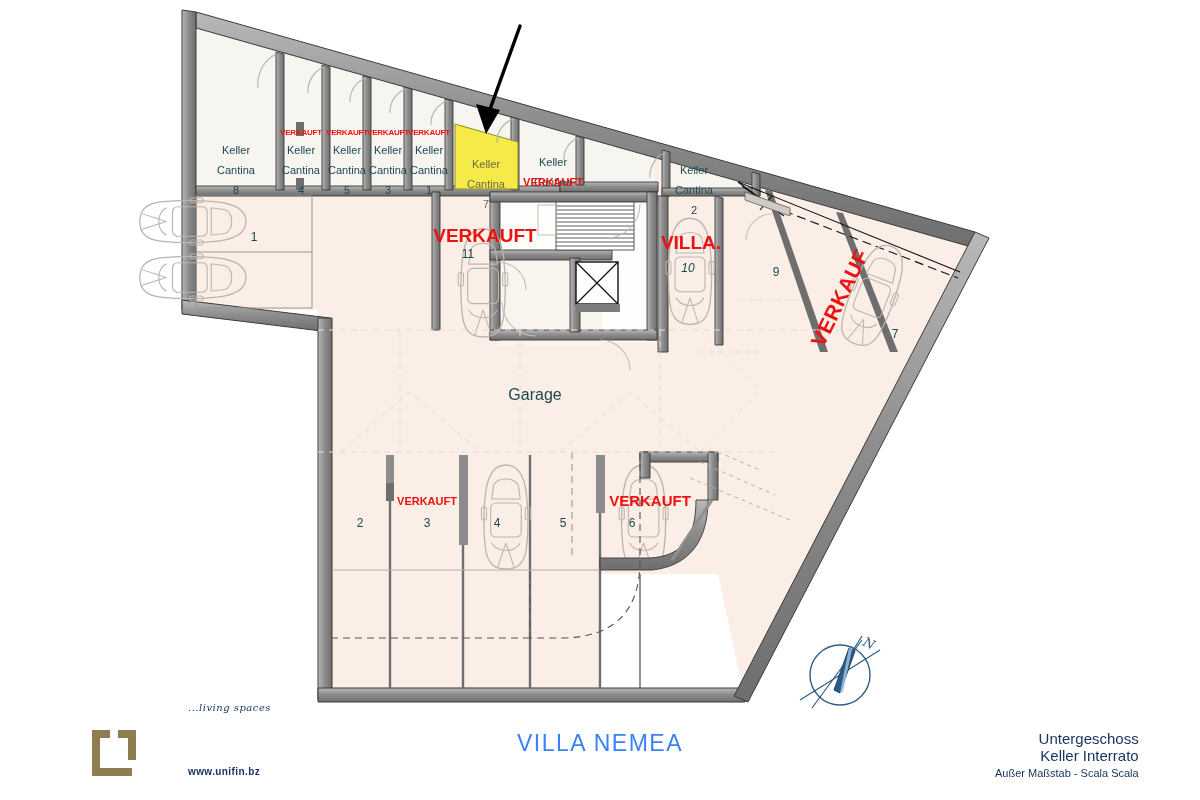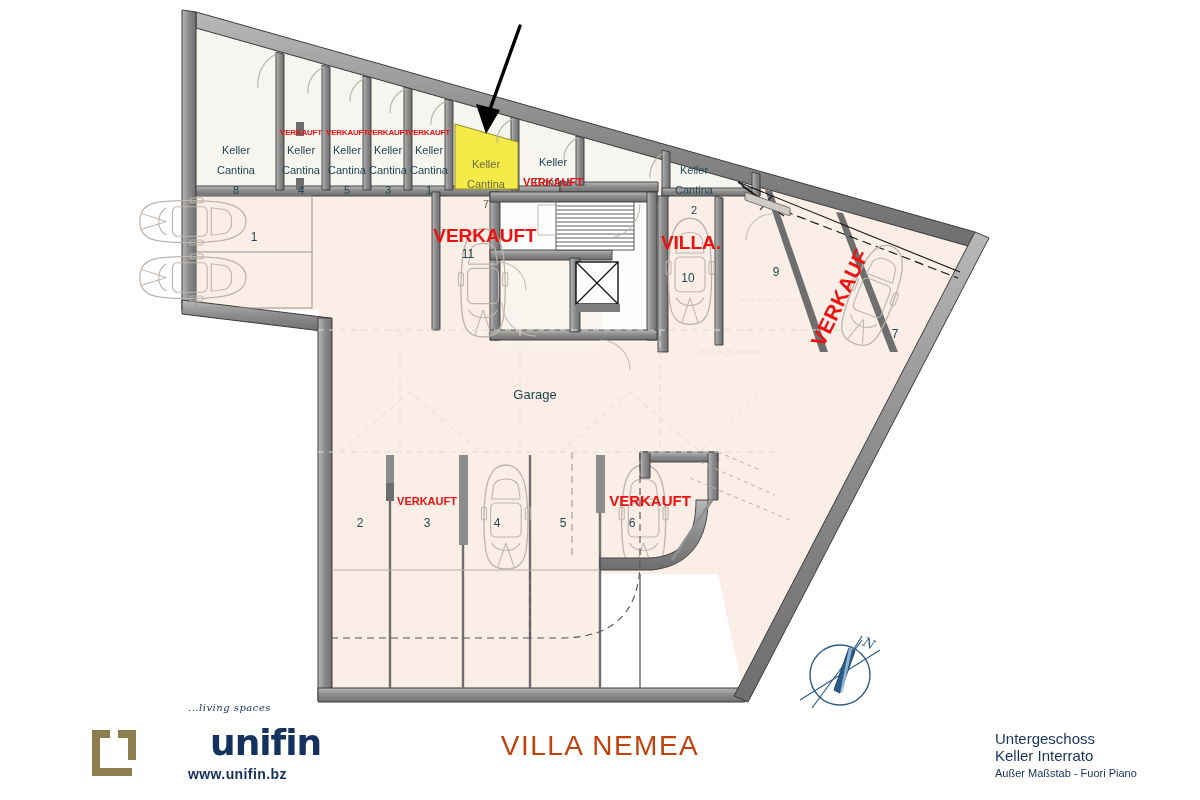--- a/index.html
+++ b/index.html
@@ -30,39 +30,39 @@
     pointer-events:none;
   }
   .sold.tiny{font-size:8px;letter-spacing:-0.2px;}
   .sold.sm{font-size:11px;}
   .sold.md{font-size:15px;}
   .sold.lg{font-size:19px;}
 
   
   #footer-title{
     position:absolute;left:430px;top:730px;width:340px;
-    text-align:center;color:#c2410c;font-size:28px;letter-spacing:1.5px;
+    text-align:center;color:#3b82f6;font-size:23px;letter-spacing:1.5px;
   }
   #brand{position:absolute;left:80px;top:702px;width:230px;height:86px;}
   #brand .tag{
     position:absolute;left:108px;top:0px;
     font-family:"DejaVu Serif",serif;font-style:italic;
     color:#15325c;font-size:10px;letter-spacing:0.5px;
   }
   #brand .wordmark{
     position:absolute;left:130px;top:20px;
     color:#14325e;font-size:36px;font-weight:bold;letter-spacing:-1px;
     font-family:"DejaVu Sans",sans-serif;
   }
   #brand .url{
     position:absolute;left:108px;top:64px;
-    color:#14325e;font-size:14px;font-weight:bold;letter-spacing:0.4px;
+    color:#14325e;font-size:10px;font-weight:bold;letter-spacing:0.4px;
   }
   #meta{position:absolute;left:995px;top:730px;color:#15325c;}
-  #meta .l1,#meta .l2{font-size:15px;line-height:17px;}
+  #meta .l1,#meta .l2{font-size:15px;line-height:17px;text-align:right;}
   #meta .l3{font-size:11px;margin-top:3px;}
 </style>
 </head>
 <body>
 
 <div id="stage">
 
 <svg id="plan" viewBox="0 0 1200 800">
   <defs>
     <linearGradient id="wallgrad" x1="0" y1="0" x2="0" y2="1">
@@ -359,50 +359,49 @@
 <div class="lbl" style="left:665px;top:160px;width:58px;">Keller
 Cantina
 2</div>
 
 <div class="lbl num" style="left:226px;top:227px;width:56px;">1</div>
 
 <div class="sold lg" style="left:430px;top:225px;width:110px;">VERKAUFT</div>
 <div class="lbl num" style="left:448px;top:244px;width:40px;">11</div>
 
 <div class="sold lg" style="left:655px;top:232px;width:72px;">VILLA.</div>
-<div class="lbl num" style="left:668px;top:268px;width:40px;">10</div>
+<div class="lbl num" style="left:668px;top:258px;width:40px;font-style:italic;">10</div>
 
 <div class="lbl num" style="left:756px;top:262px;width:40px;">9</div>
 
 <div class="sold md" style="left:785px;top:286px;width:110px;transform:rotate(-64deg);transform-origin:50% 50%;
             font-size:21px;letter-spacing:0.5px;">VERKAUF</div>
 
 <div class="lbl num" style="left:875px;top:324px;width:40px;">7</div>
 
-<div class="lbl" style="left:490px;top:385px;width:90px;font-size:13px;">Garage</div>
+<div class="lbl" style="left:490px;top:385px;width:90px;font-size:16px;">Garage</div>
 
 <div class="lbl num" style="left:340px;top:513px;width:40px;">2</div>
 <div class="sold sm" style="left:392px;top:495px;width:70px;">VERKAUFT</div>
 <div class="lbl num" style="left:407px;top:513px;width:40px;">3</div>
 <div class="lbl num" style="left:477px;top:513px;width:40px;">4</div>
 <div class="lbl num" style="left:543px;top:513px;width:40px;">5</div>
 <div class="sold md" style="left:604px;top:492px;width:92px;">VERKAUFT</div>
 <div class="lbl num" style="left:612px;top:513px;width:40px;">6</div>
 
 <div id="footer-title">VILLA NEMEA</div>
 
 <div id="brand">
   <div class="tag">...living spaces</div>
   <svg width="70" height="56" style="position:absolute;left:8px;top:22px;" viewBox="0 0 70 56">
     <polygon points="4,6 22,6 22,14 12,14 12,44 44,44 44,52 4,52" fill="#8d7d4f"></polygon>
     <polygon points="30,6 48,6 48,36 40,36 40,14 30,14" fill="#8d7d4f"></polygon>
   </svg>
-  <div class="wordmark">unifin</div>
   <div class="url">www.unifin.bz</div>
 </div>
 
 <div id="meta">
   <div class="l1">Untergeschoss</div>
   <div class="l2">Keller Interrato</div>
-  <div class="l3">Außer Maßstab - Fuori Piano</div>
+  <div class="l3">Außer Maßstab - Scala Scala</div>
 </div>
 
 </div>
 
 </body></html>

